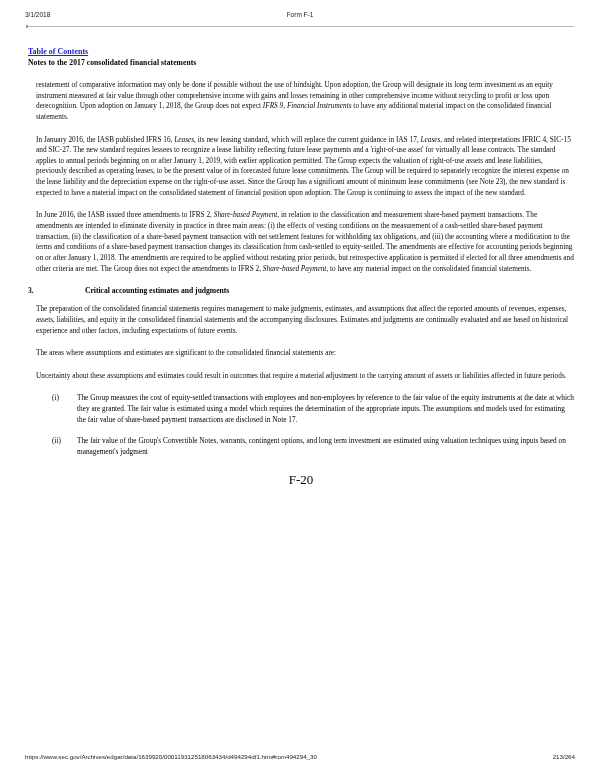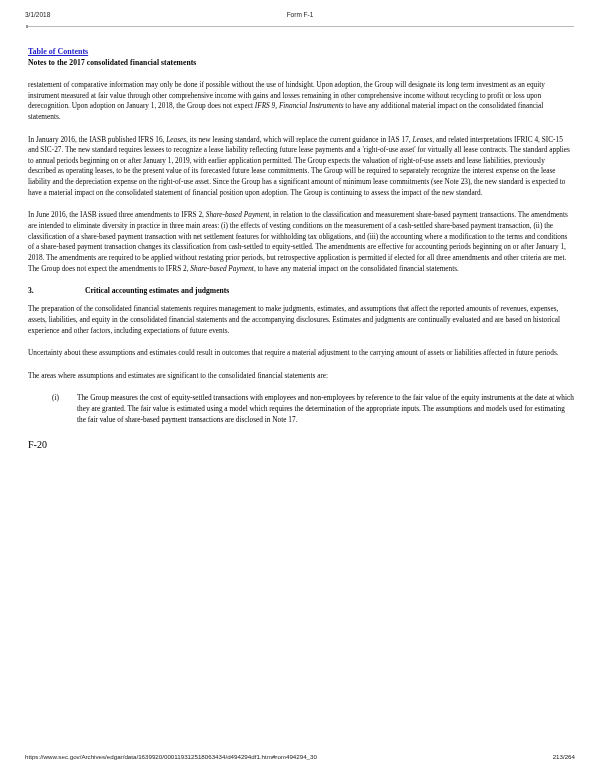--- a/index.html
+++ b/index.html
@@ -77,21 +77,21 @@
   .notes-title {
     font-size: 7.6px;
     font-weight: bold;
     margin: 0 0 13px 0;
     letter-spacing: 0.01em;
   }
 
   p.para {
     font-size: 7.3px;
     line-height: 1.46;
-    margin: 0 0 12px 0;
+    margin: 0 0 12px 8px;
     text-align: left;
     color: #0b0b0b;
   }
 
   .section-head {
     font-size: 7.6px;
     font-weight: bold;
     margin: 0 0 9px 0;
     display: flex;
   }
@@ -118,21 +118,22 @@
   }
   ol.romanlist > li .marker {
     flex: 0 0 25px;
     width: 25px;
   }
   ol.romanlist > li .li-text {
     flex: 1 1 auto;
   }
 
   .page-folio {
-    font-size: 10px;
+    text-align: center;
+    font-size: 13px;
     margin-top: 14px;
   }
 
   i, em {
     font-style: italic;
   }
 
   
   .print-footer {
     position: absolute;
@@ -179,29 +180,33 @@
     <p class="para"><span>In June 2016, the IASB issued three amendments to IFRS 2, </span><i>Share-based Payment</i><span>, in relation to the classification and measurement share-based payment transactions. The amendments are intended to eliminate diversity in practice in three main areas: (i) the effects of vesting conditions on the measurement of a cash-settled share-based payment transaction, (ii) the classification of a share-based payment transaction with net settlement features for withholding tax obligations, and (iii) the accounting where a modification to the terms and conditions of a share-based payment transaction changes its classification from cash-settled to equity-settled. The amendments are effective for accounting periods beginning on or after January 1, 2018. The amendments are required to be applied without restating prior periods, but retrospective application is permitted if elected for all three amendments and other criteria are met. The Group does not expect the amendments to IFRS 2, </span><i>Share-based Payment</i><span>, to have any material impact on the consolidated financial statements.</span></p>
   </div>
 
   <div class="section-head">
     <span class="sec-num">3.</span>
     <span class="sec-title">Critical accounting estimates and judgments</span>
   </div>
 
   <div>
     <p class="para"><span>The preparation of the consolidated financial statements requires management to make judgments, estimates, and assumptions that affect the reported amounts of revenues, expenses, assets, liabilities, and equity in the consolidated financial statements and the accompanying disclosures. Estimates and judgments are continually evaluated and are based on historical experience and other factors, including expectations of future events.</span></p>
+    <p class="para"><span>The areas where assumptions and estimates are significant to the consolidated financial statements are:</span></p>
     <p class="para"><span>Uncertainty about these assumptions and estimates could result in outcomes that require a material adjustment to the carrying amount of assets or liabilities affected in future periods.</span></p>
-    <p class="para"><span>The areas where assumptions and estimates are significant to the consolidated financial statements are:</span></p>
   </div>
 
   <ol class="romanlist">
     <li>
       <span class="marker">(i)</span>
       <span class="li-text"><span>The Group measures the cost of equity-settled transactions with employees and non-employees by reference to the fair value of the equity instruments at the date at which they are granted. The fair value is estimated using a model which requires the determination of the appropriate inputs. The assumptions and models used for estimating the fair value of share-based payment transactions are disclosed in Note 17.</span></span>
     </li>
+    <li>
+      <span class="marker">(ii)</span>
+      <span class="li-text"><span>The fair value of the Group's Convertible Notes, warrants, contingent options, and long term investment are estimated using valuation techniques using inputs based on management's judgment</span></span>
+    </li>
   </ol>
 
   <div class="page-folio">F-20</div>
 </div>
 
 <div class="print-footer">
   <span class="pf-url">https://www.sec.gov/Archives/edgar/data/1639920/000119312518063434/d494294df1.htm#rom494294_30</span>
   <span class="pf-page">213/264</span>
 </div>
 

